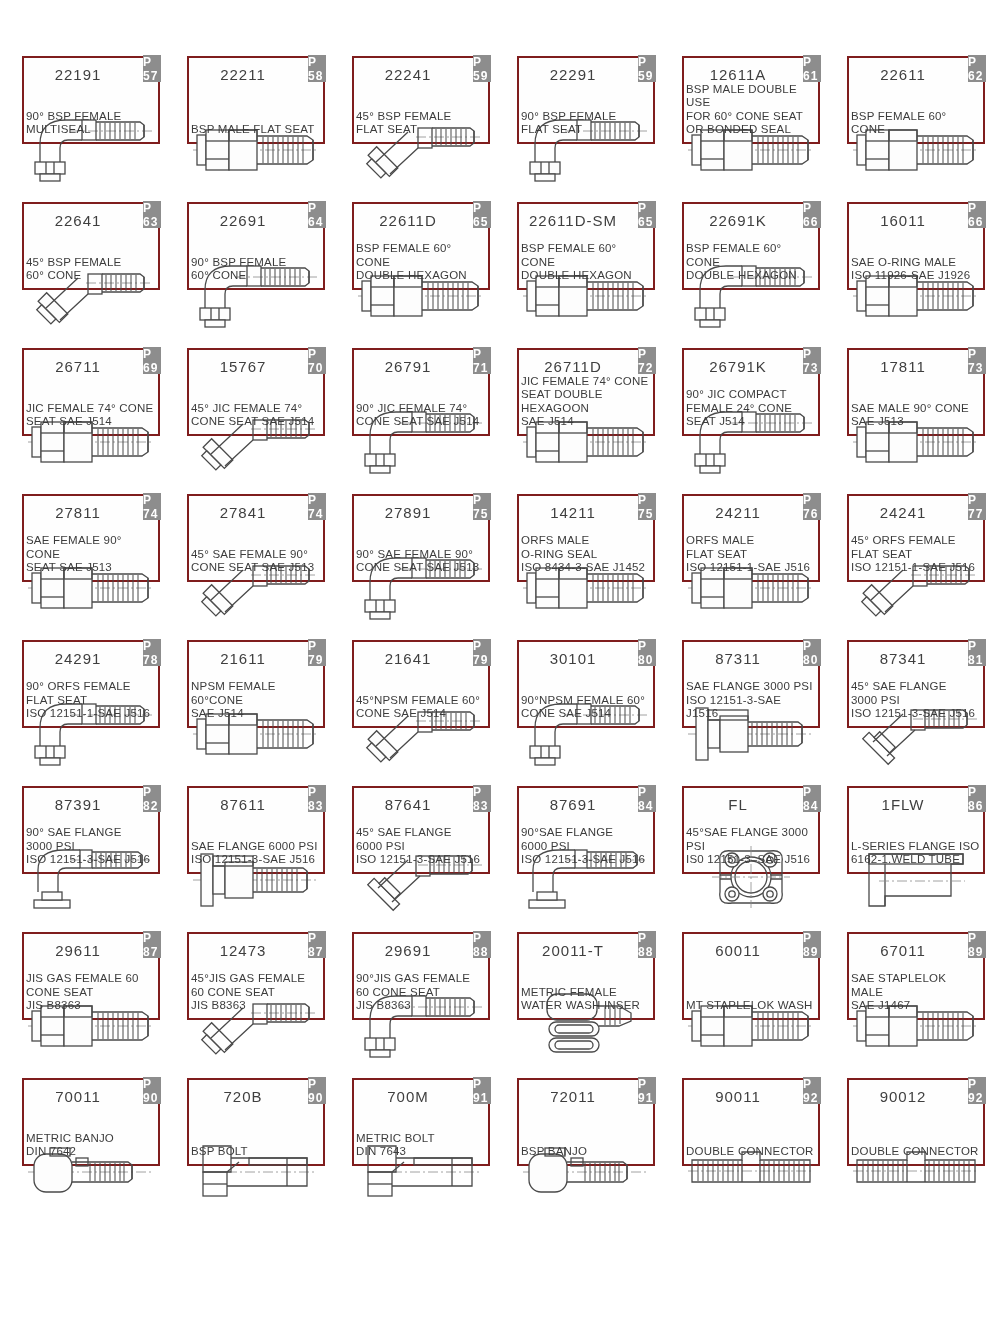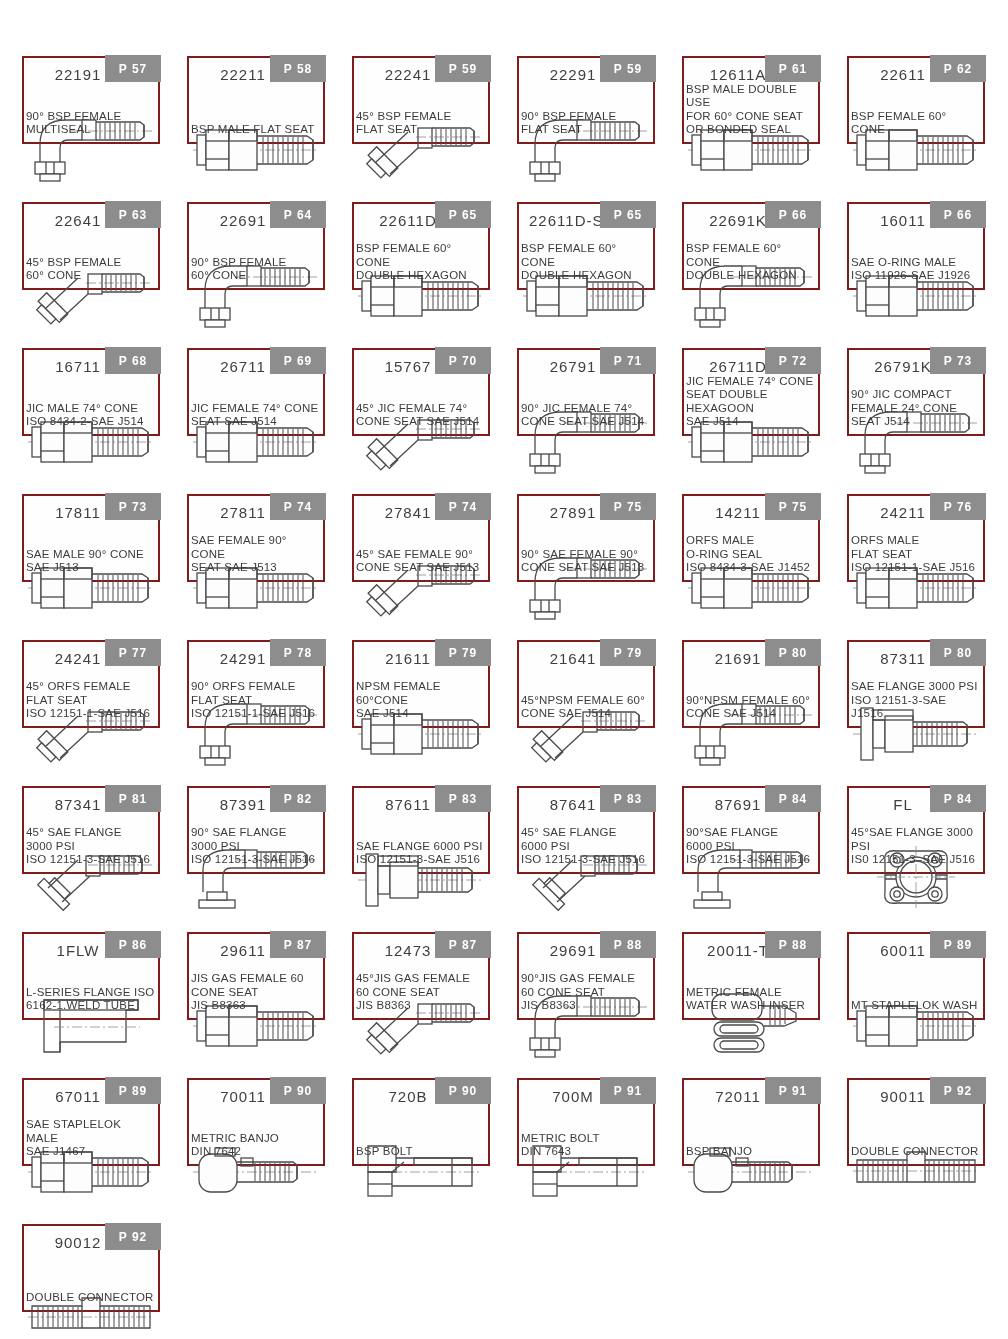--- a/index.html
+++ b/index.html
@@ -20,21 +20,21 @@
     border:2px solid #7f1d1d;
     background:#fefefe;
     margin-top:44px;
   }
   .num {
     position:absolute; top:8px; left:0; right:26px;
     text-align:center; font-size:15px; letter-spacing:1px; color:#3f3f3f;
   }
   .badge {
     position:absolute; top:-3px; right:-3px;
-    width:56px; height:27px;
+    width:18px; height:27px;
     background:#8d8d8d; color:#ffffff;
     font-size:12px; font-weight:600; letter-spacing:1px;
     display:flex; align-items:center; justify-content:center;
   }
   .art {
     position:absolute; left:50%; top:52px; transform:translateX(-50%);
   }
   .cap {
     position:absolute; bottom:5px; left:2px; right:2px;
     text-align:left; font-size:11.5px; line-height:1.18;
@@ -298,29 +298,20 @@
     <div class="cell">
     <div class="num">16011</div>
     <div class="badge">P 66</div>
     <svg class="art" width="130" height="72" viewBox="0 0 130 72">
       <use href="#sym-straight"></use>
     </svg>
     <div class="cap">SAE O-RING MALE
 ISO 11926-SAE J1926</div>
   </div>
     <div class="cell">
-    <div class="num">16711</div>
-    <div class="badge">P 68</div>
-    <svg class="art" width="130" height="72" viewBox="0 0 130 72">
-      <use href="#sym-straight"></use>
-    </svg>
-    <div class="cap">JIC MALE 74° CONE
-ISO 8434-2-SAE J514</div>
-  </div>
-    <div class="cell">
     <div class="num">26711</div>
     <div class="badge">P 69</div>
     <svg class="art" width="130" height="72" viewBox="0 0 130 72">
       <use href="#sym-straight"></use>
     </svg>
     <div class="cap">JIC FEMALE 74° CONE
 SEAT SAE J514</div>
   </div>
     <div class="cell">
     <div class="num">15767</div>
@@ -448,21 +439,21 @@
     <div class="cell">
     <div class="num">21641</div>
     <div class="badge">P 79</div>
     <svg class="art" width="130" height="72" viewBox="0 0 130 72">
       <use href="#sym-elbow45"></use>
     </svg>
     <div class="cap">45°NPSM FEMALE 60°
 CONE SAE J514</div>
   </div>
     <div class="cell">
-    <div class="num">21691</div>
+    <div class="num">30101</div>
     <div class="badge">P 80</div>
     <svg class="art" width="130" height="72" viewBox="0 0 130 72">
       <use href="#sym-elbow90"></use>
     </svg>
     <div class="cap">90°NPSM FEMALE 60°
 CONE SAE J514</div>
   </div>
     <div class="cell">
     <div class="num">87311</div>
     <div class="badge">P 80</div>

